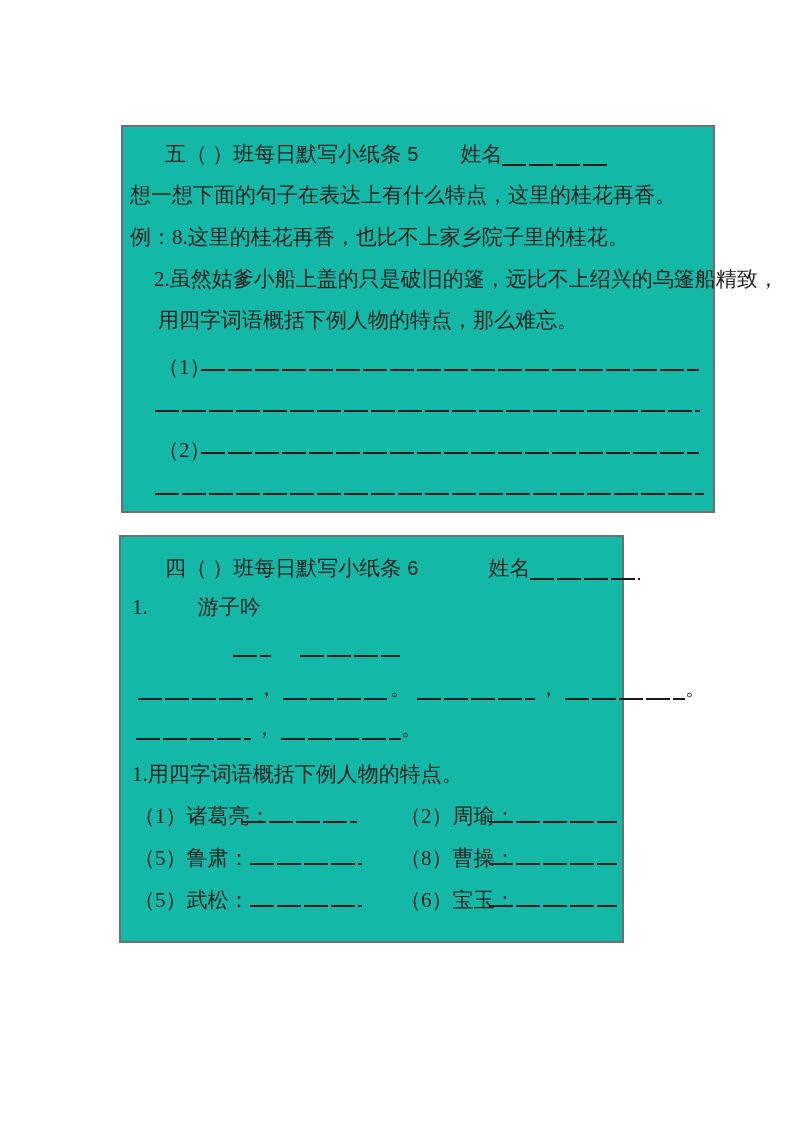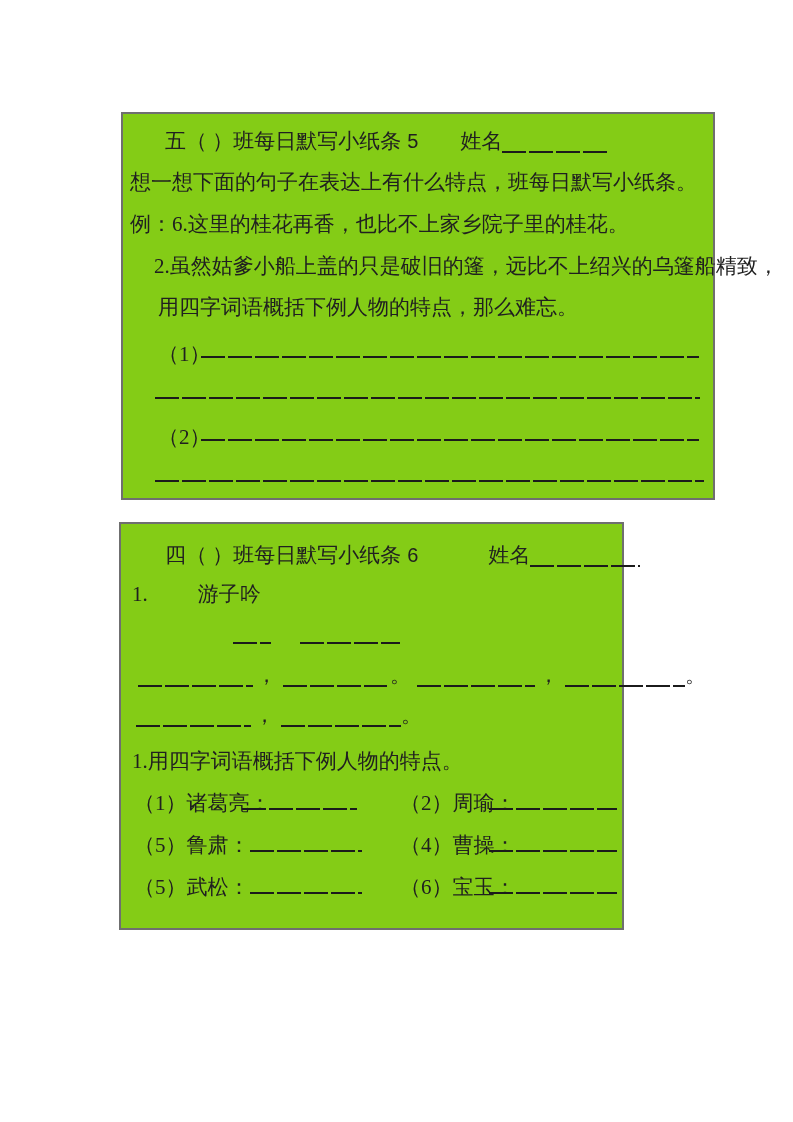--- a/index.html
+++ b/index.html
@@ -1,21 +1,21 @@
 <!DOCTYPE html>
 <html><head>
 <meta charset="utf-8">
 <style>
   html,body{margin:0;padding:0;}
   body{
     width:793px;height:1122px;background:#ffffff;position:relative;overflow:hidden;
     font-family:"Liberation Serif","DejaVu Serif",serif;
     color:#202020;font-size:21px;line-height:26px;
   }
-  .box{position:absolute;background:#84cc16;border:2px solid #6f6f6f;box-sizing:border-box;}
+  .box{position:absolute;background:#14b8a6;border:2px solid #6f6f6f;box-sizing:border-box;margin-top:13px;}
   .box1{left:121px;top:112px;width:594px;height:388px;}
   .box2{left:119px;top:522px;width:505px;height:408px;}
   .abs{position:absolute;white-space:nowrap;}
   
   .aline{
     position:absolute;height:2px;
     background:repeating-linear-gradient(90deg,#1b1b1b 0px,#1b1b1b 24px,rgba(0,0,0,0) 24px,rgba(0,0,0,0) 27px);
   }
   .iline{
     display:inline-block;height:2px;vertical-align:-5px;
@@ -33,23 +33,23 @@
 <body>
 
 <div>
 
   <section class="box box1">
 
     <div class="abs" style="top:14px;left:42px">
       <span>五（  ）班每日默写小纸条</span><span class="num">5</span><span class="namelbl1">姓名</span><span class="iline w105"></span>
     </div>
 
-    <div class="abs" style="top:55px;left:7px">想一想下面的句子在表达上有什么特点，班每日默写小纸条。</div>
+    <div class="abs" style="top:55px;left:7px">想一想下面的句子在表达上有什么特点，这里的桂花再香。</div>
 
-    <div class="abs" style="top:97px;left:7px">例：6.这里的桂花再香，也比不上家乡院子里的桂花。</div>
+    <div class="abs" style="top:97px;left:7px">例：8.这里的桂花再香，也比不上家乡院子里的桂花。</div>
 
     <div class="abs" style="top:139px;left:31px">2.虽然姑爹小船上盖的只是破旧的篷，远比不上绍兴的乌篷船精致，</div>
 
     <div class="abs" style="top:180px;left:35px">用四字词语概括下例人物的特点，那么难忘。</div>
 
     <div class="abs" style="top:227px;left:35px">（1）</div>
     <div class="aline" style="top:242px;left:78px;width:498px"></div>
     <div class="aline" style="top:283px;left:32px;width:545px"></div>
 
     <div class="abs" style="top:310px;left:35px">（2）</div>
@@ -81,21 +81,21 @@
 
     <div class="abs" style="top:224px;left:11px">1.用四字词语概括下例人物的特点。</div>
 
     <div class="abs" style="top:266px;left:13px">（1）诸葛亮：</div>
     <div class="aline" style="top:284px;left:121px;width:115px"></div>
     <div class="abs" style="top:266px;left:279px">（2）周瑜：</div>
     <div class="aline" style="top:284px;left:368px;width:128px"></div>
 
     <div class="abs" style="top:308px;left:13px">（5）鲁肃：</div>
     <div class="aline" style="top:326px;left:129px;width:112px"></div>
-    <div class="abs" style="top:308px;left:279px">（4）曹操：</div>
+    <div class="abs" style="top:308px;left:279px">（8）曹操：</div>
     <div class="aline" style="top:326px;left:368px;width:128px"></div>
 
     <div class="abs" style="top:350px;left:13px">（5）武松：</div>
     <div class="aline" style="top:368px;left:129px;width:112px"></div>
     <div class="abs" style="top:350px;left:279px">（6）宝玉：</div>
     <div class="aline" style="top:368px;left:368px;width:128px"></div>
 
   </section>
 
 </div>

